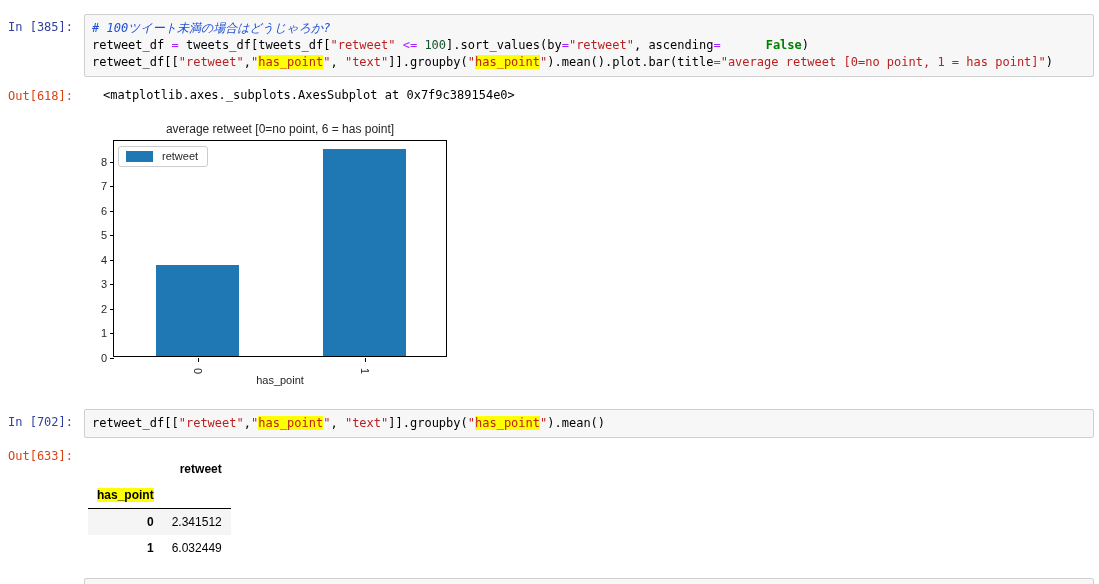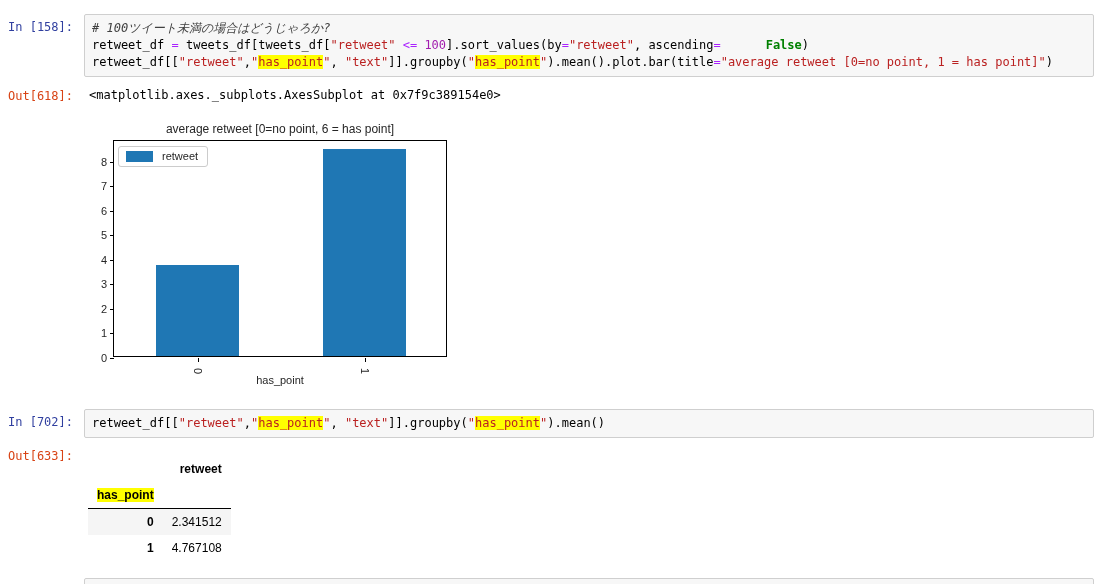--- a/index.html
+++ b/index.html
@@ -7,28 +7,28 @@
   .page { position: relative; width: 1099px; height: 584px; background: #fff; overflow: hidden; }
 
   
   .prompt { position: absolute; left: 8px; font-family: "DejaVu Sans Mono", monospace; font-size: 12px; line-height: 14px; white-space: pre; }
   .prompt.in  { color: #303F9F; }
   .prompt.out { color: #D84315; }
 
   
   .code-box { position: absolute; left: 84px; width: 1010px; background: #f7f7f7; border: 1px solid #cfcfcf; border-radius: 2px; padding: 5px 7px; }
   .code-line { font-family: "DejaVu Sans Mono", monospace; font-size: 12px; line-height: 17px; white-space: pre; color: #000; }
-  .tok-com { color: #404040; font-style: italic; }
+  .tok-com { color: #1d4ed8; font-style: italic; }
   .tok-op  { color: #AA22FF; }
-  .tok-num { color: #a21caf; }
+  .tok-num { color: #14532d; }
   .tok-str { color: #BA2121; }
   .tok-kw  { color: #008000; font-weight: bold; padding-left: 45px; }
   .hl { background: #ffff00; }
 
-  .repr { position: absolute; left: 89px; font-family: "DejaVu Sans Mono", monospace; font-size: 12px; color: #000; white-space: pre; }
+  .repr { position: absolute; left: 103px; font-family: "DejaVu Sans Mono", monospace; font-size: 12px; color: #000; white-space: pre; }
 
   
   .chart { position: absolute; left: 92px; top: 118px; width: 368px; height: 272px; background: #fff; }
   .chart-title { position: absolute; left: 21px; top: 4px; width: 334px; text-align: center; font-size: 12px; color: #262626; }
   .plot-area { position: absolute; left: 21px; top: 22px; width: 334px; height: 217px; border: 1px solid #000; }
   .bar { position: absolute; bottom: 0; }
   .ytick-label { position: absolute; left: -27px; width: 20px; text-align: right; font-size: 11px; color: #262626; line-height: 11px; }
   .ytick-mark { position: absolute; left: -4px; width: 4px; height: 1px; background: #000; }
   .xtick-mark { position: absolute; width: 1px; height: 4px; background: #000; top: 217px; }
   .xtick-label { position: absolute; top: 224px; width: 12px; text-align: center; font-size: 11px; color: #262626; transform: rotate(90deg); }
@@ -48,21 +48,21 @@
   .df-table tbody tr.striped { background: #f5f5f5; }
   mark { background: #ffff00; color: inherit; padding: 0; }
 
   .partial-cell { position: absolute; left: 84px; top: 578px; width: 1010px; height: 14px; background: #f7f7f7; border: 1px solid #cfcfcf; border-radius: 2px; }
 </style>
 </head>
 <body>
 
 <div class="page">
 
-  <div class="prompt in" style="top:20px">In [158]:</div>
+  <div class="prompt in" style="top:20px">In [385]:</div>
   <div class="code-box" style="top:14px">
       <div class="code-line"><span class="tok-com"># 100ツイート未満の場合はどうじゃろか?</span></div>
       <div class="code-line"><span>retweet_df </span><span class="tok-op">=</span><span> tweets_df[tweets_df[</span><span class="tok-str">"retweet"</span><span> </span><span class="tok-op">&lt;=</span><span> </span><span class="tok-num">100</span><span>].sort_values(by</span><span class="tok-op">=</span><span class="tok-str">"retweet"</span><span>, ascending</span><span class="tok-op">=</span><span class="tok-kw">False</span><span>)</span></div>
       <div class="code-line"><span>retweet_df[[</span><span class="tok-str">"retweet"</span><span>,</span><span class="tok-str">"</span><span class="tok-str hl">has_point</span><span class="tok-str">"</span><span>, </span><span class="tok-str">"text"</span><span>]].groupby(</span><span class="tok-str">"</span><span class="tok-str hl">has_point</span><span class="tok-str">"</span><span>).mean().plot.bar(title</span><span class="tok-op">=</span><span class="tok-str">"average retweet [0=no point, 1 = has point]"</span><span>)</span></div>
     </div>
 
   <div class="prompt out" style="top:89px">Out[618]:</div>
   <div class="repr" style="top:88px">&lt;matplotlib.axes._subplots.AxesSubplot at 0x7f9c389154e0&gt;</div>
 
   <div class="chart">
@@ -118,20 +118,20 @@
         <th class="val"></th>
       </tr>
     </thead>
     <tbody>
       <tr class="striped">
         <th class="idx">0</th>
         <td class="val">2.341512</td>
       </tr>
       <tr>
         <th class="idx">1</th>
-        <td class="val">4.767108</td>
+        <td class="val">6.032449</td>
       </tr>
     </tbody>
   </table>
 
   <div class="partial-cell"></div>
 
 </div>
 
 </body></html>

